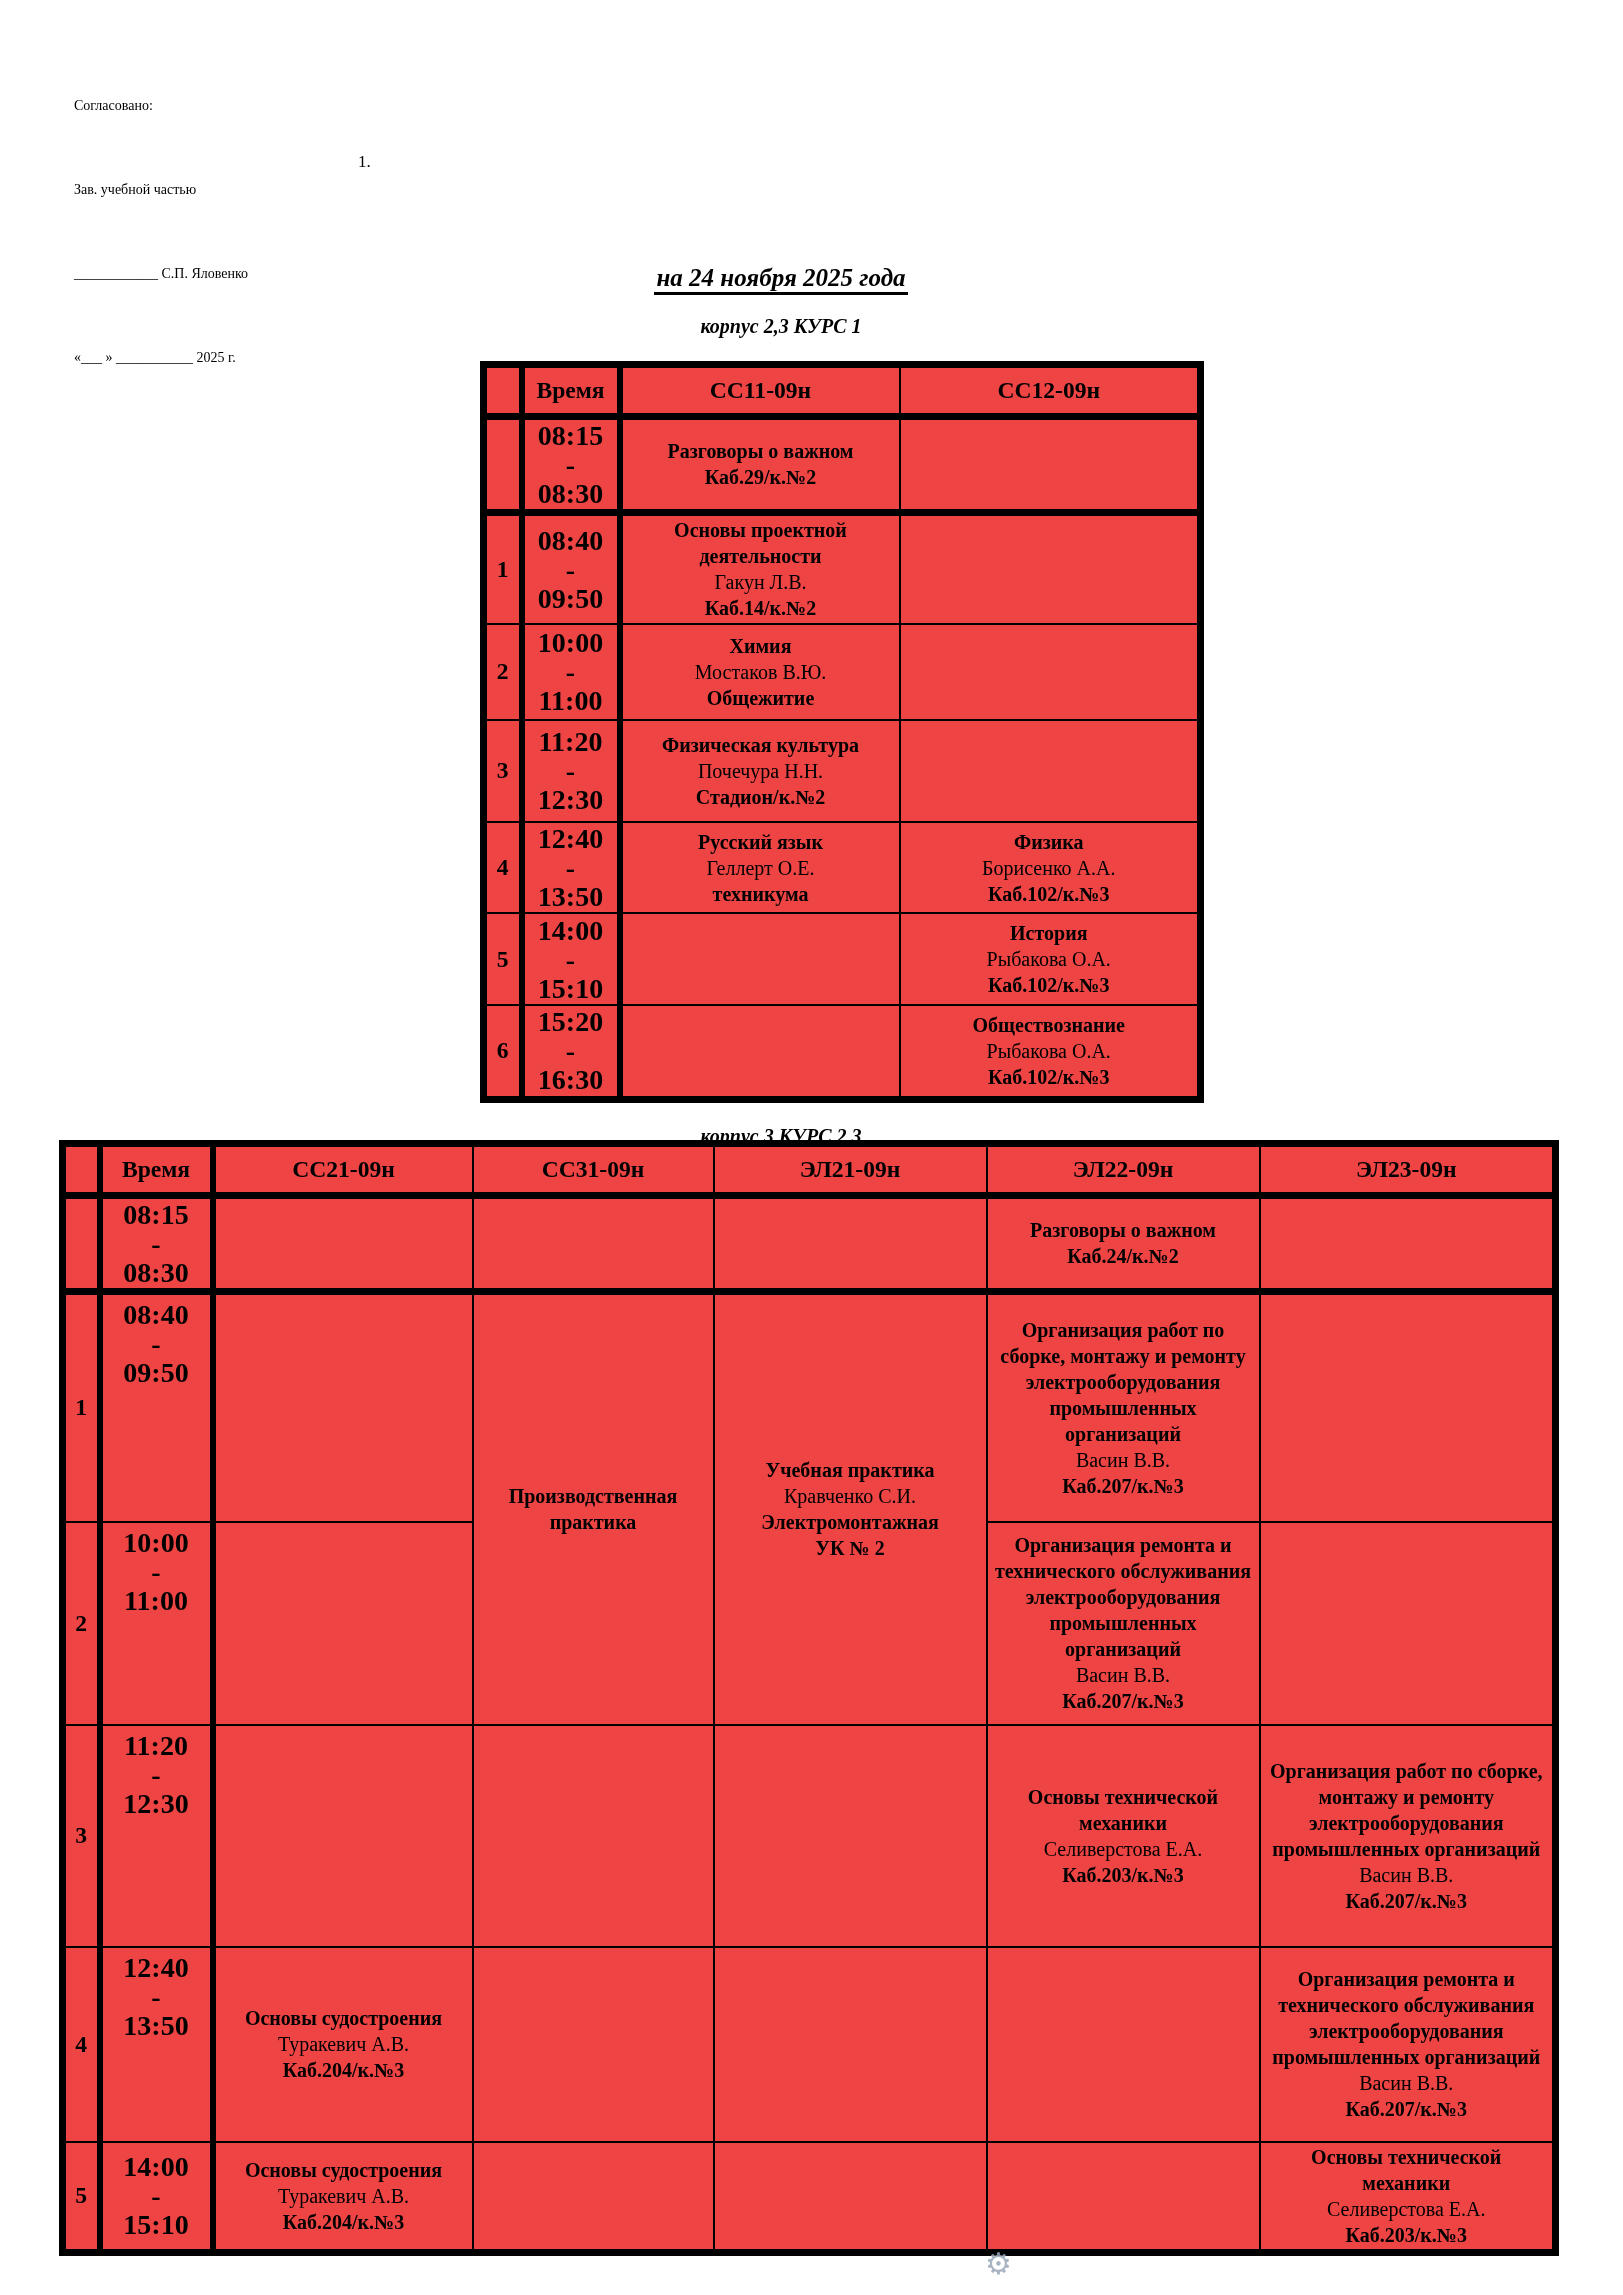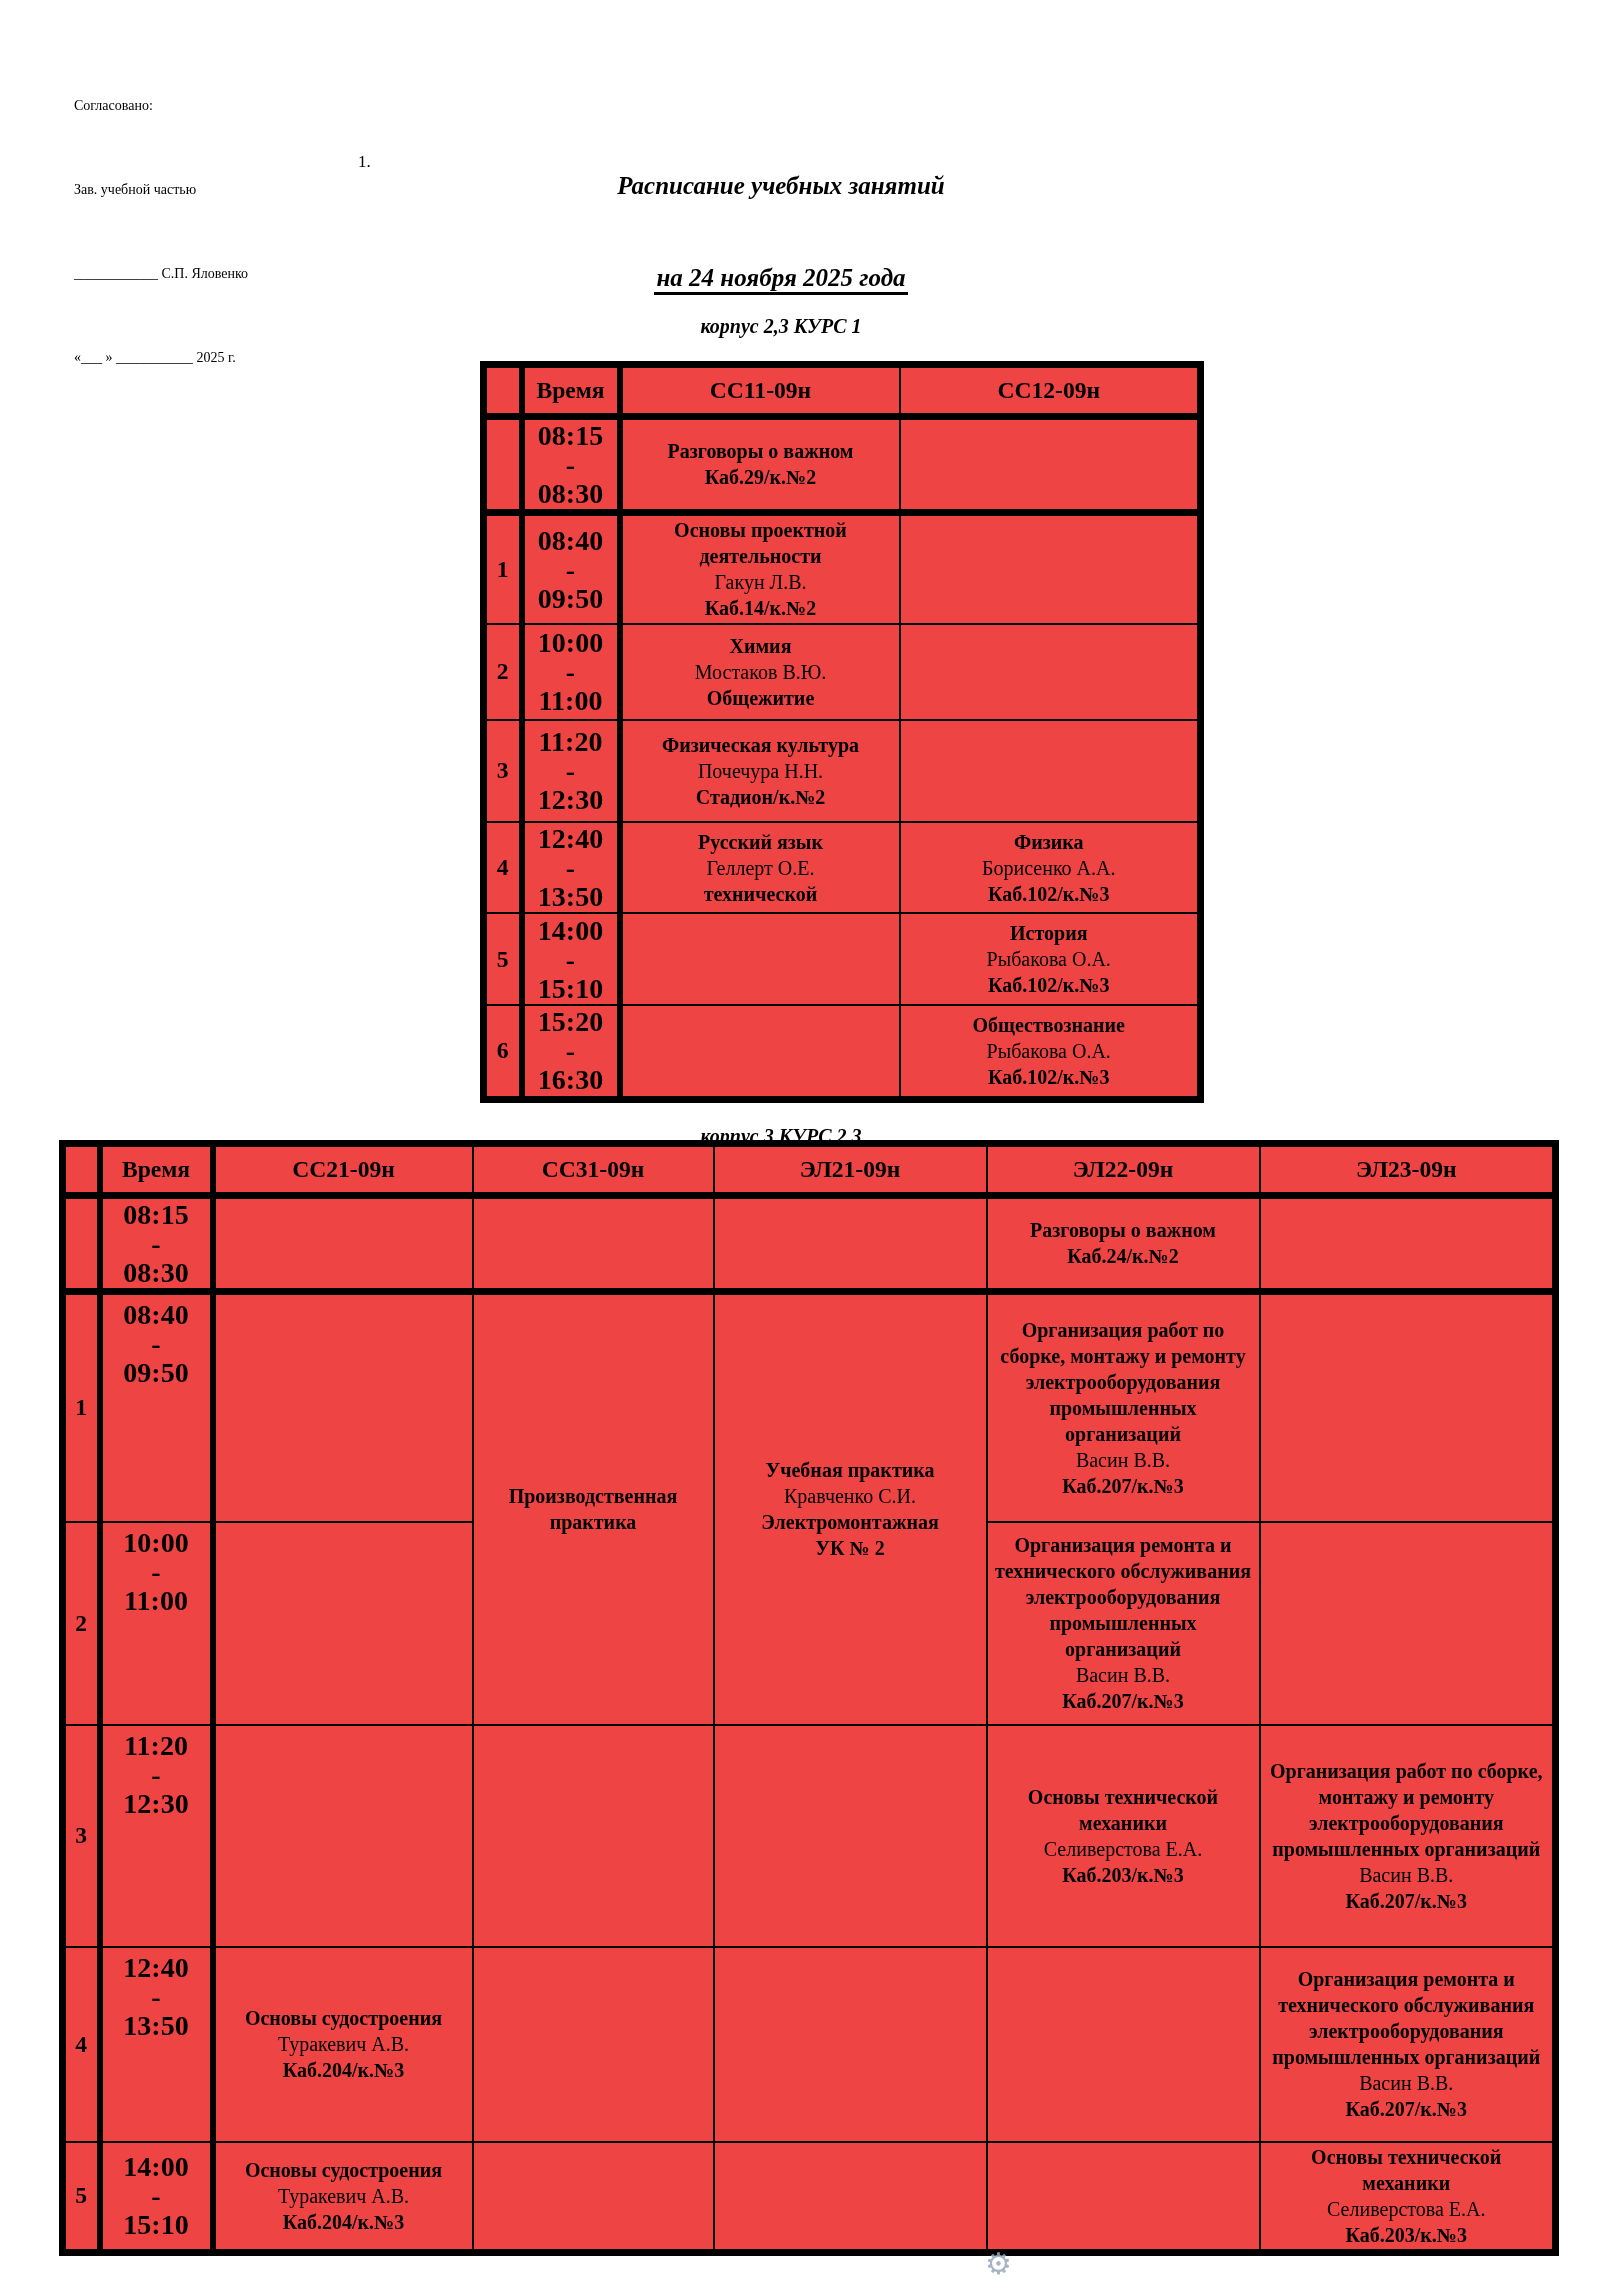--- a/index.html
+++ b/index.html
@@ -66,21 +66,20 @@
 <div class="abs approval">
   <div>Согласовано:</div>
   <div>Зав. учебной частью</div>
   <div>____________ С.П. Яловенко</div>
   <div>«___ » ___________ 2025 г.</div>
 </div>
 
 <div class="abs stray">1.</div>
 
 <div class="abs titles">
-  <div>Расписание учебных занятий</div>
 </div>
 <div class="abs dateline">
   <span>на 24 ноября 2025 года</span>
 </div>
 
 <div class="abs sec-title sec1">корпус 2,3 КУРС 1</div>
 <div class="abs t1wrap">
   <table class="t1">
     <colgroup>
       <col style="width:38px">
@@ -155,21 +154,21 @@
         <tr>
           <td class="num">4</td>
           <td class="time-cell">
             <div>12:40</div>
             <div>-</div>
             <div>13:50</div>
           </td>
           <td class="lesson">
             <div class="ln b">Русский язык</div>
             <div class="ln">Геллерт О.Е.</div>
-            <div class="ln b">технической</div>
+            <div class="ln b">техникума</div>
           </td>
           <td class="lesson">
             <div class="ln b">Физика</div>
             <div class="ln">Борисенко А.А.</div>
             <div class="ln b">Каб.102/к.№3</div>
           </td>
         </tr>
         <tr>
           <td class="num">5</td>
           <td class="time-cell">

